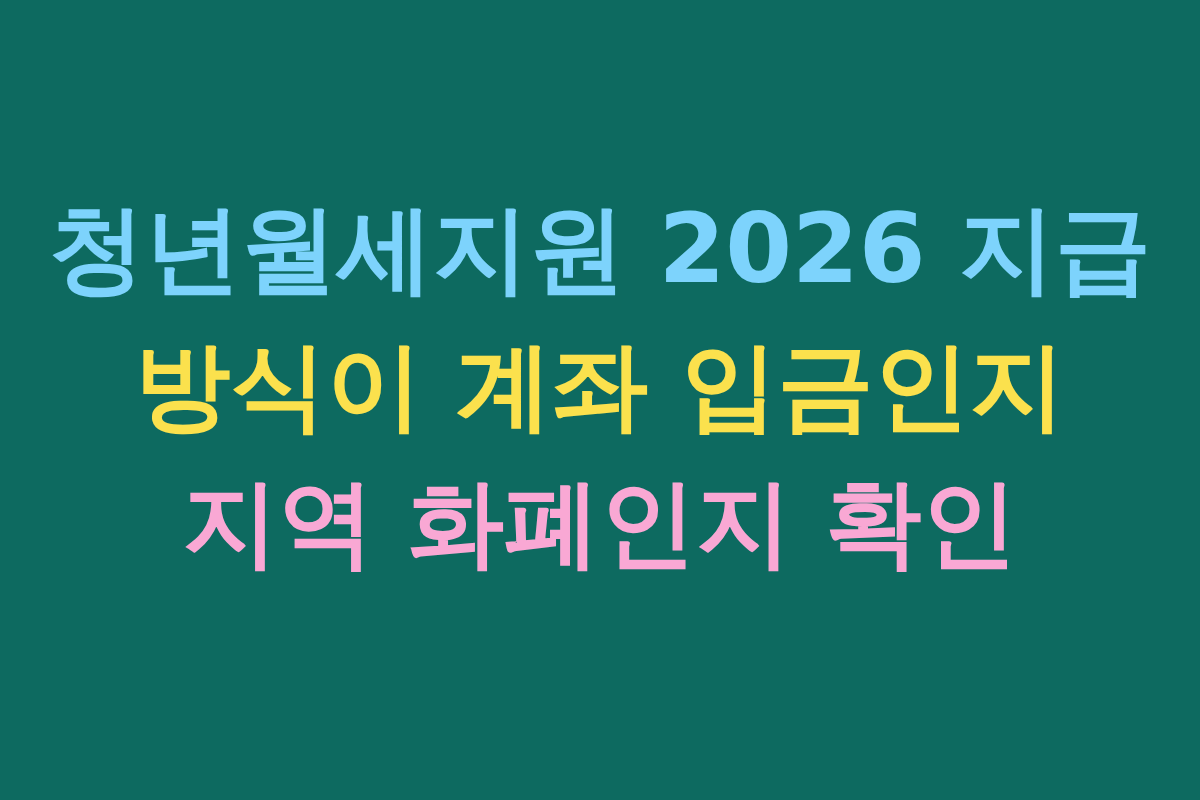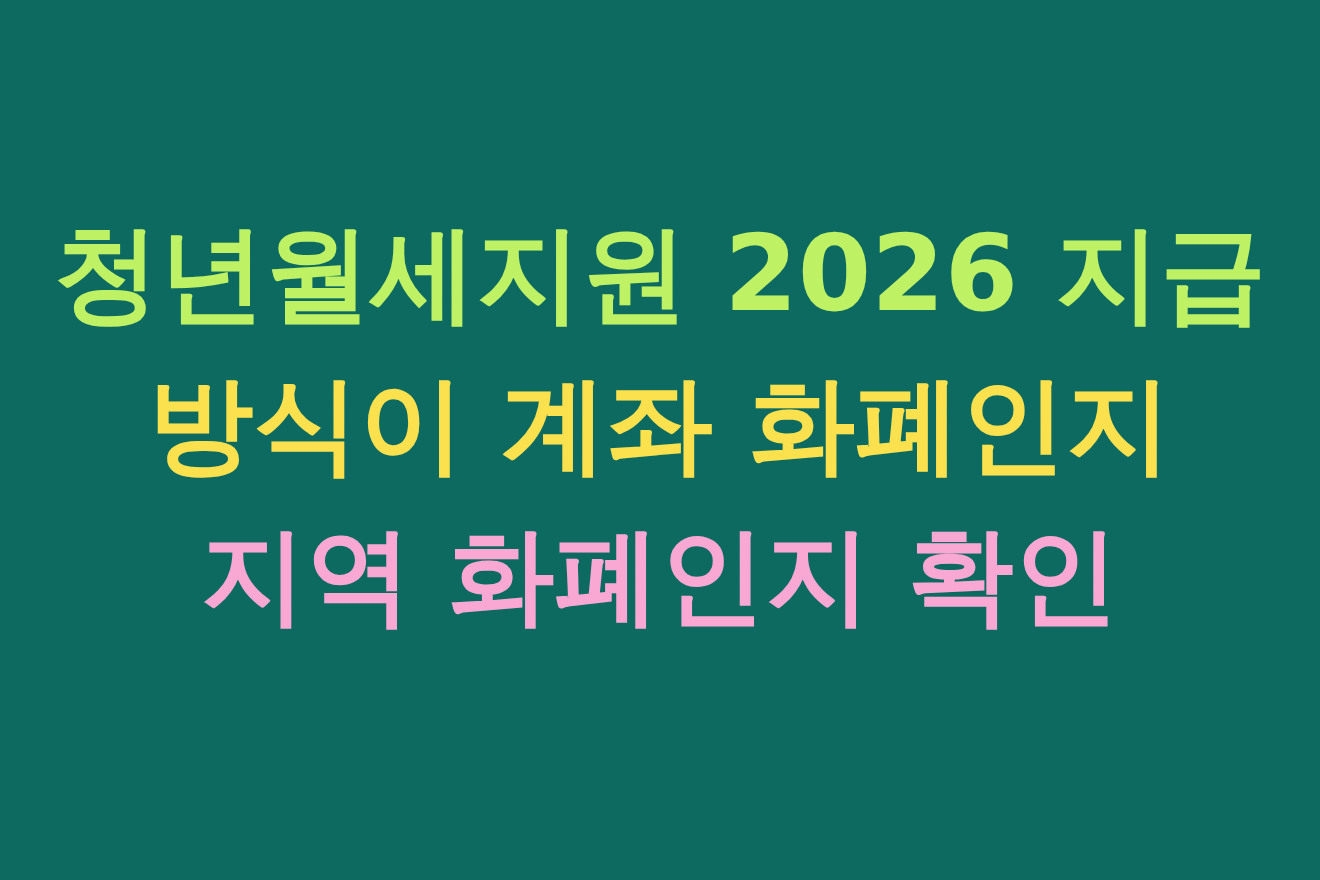--- a/index.html
+++ b/index.html
@@ -53,20 +53,20 @@
   .headline-line--2 { letter-spacing: 0px; }
   .headline-line--3 { letter-spacing: 0px; }
 </style>
 </head>
 <body>
 
 <div class="thumbnail-canvas" style="background-color: rgb(13, 106, 96); width: 1200px; height: 800px;">
 
   <div class="headline-block">
 
-    <span class="headline-line headline-line--1" style="color: #bef264;">청년월세지원 2026 지급</span>
+    <span class="headline-line headline-line--1" style="color: #7dd3fc;">청년월세지원 2026 지급</span>
 
-    <span class="headline-line headline-line--2" style="color: rgb(251, 225, 77);">방식이 계좌 화폐인지</span>
+    <span class="headline-line headline-line--2" style="color: rgb(251, 225, 77);">방식이 계좌 입금인지</span>
 
     <span class="headline-line headline-line--3" style="color: #f9a8d4;">지역 화폐인지 확인</span>
 
   </div>
 </div>
 
 </body></html>

